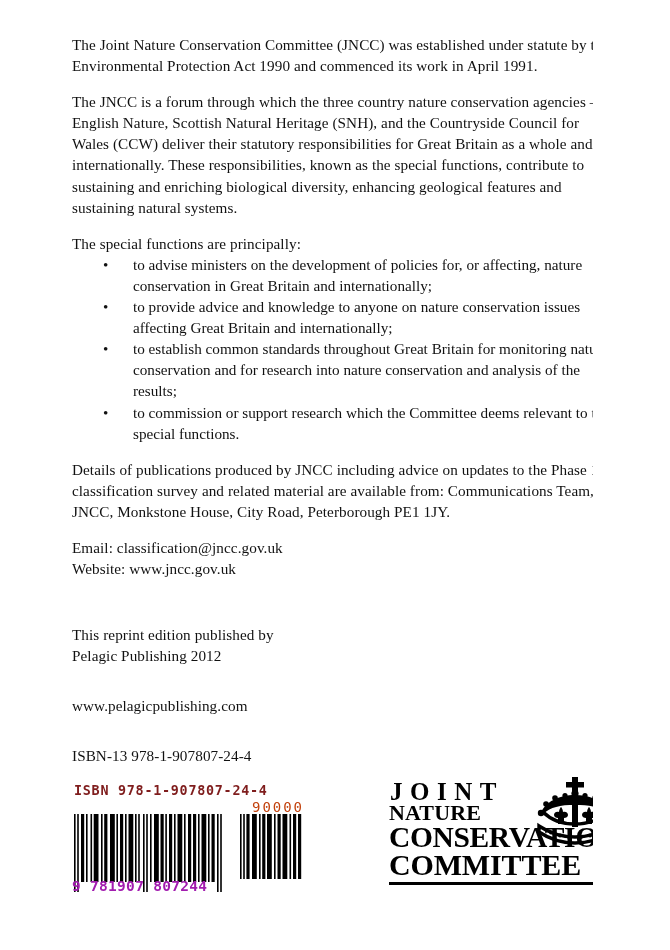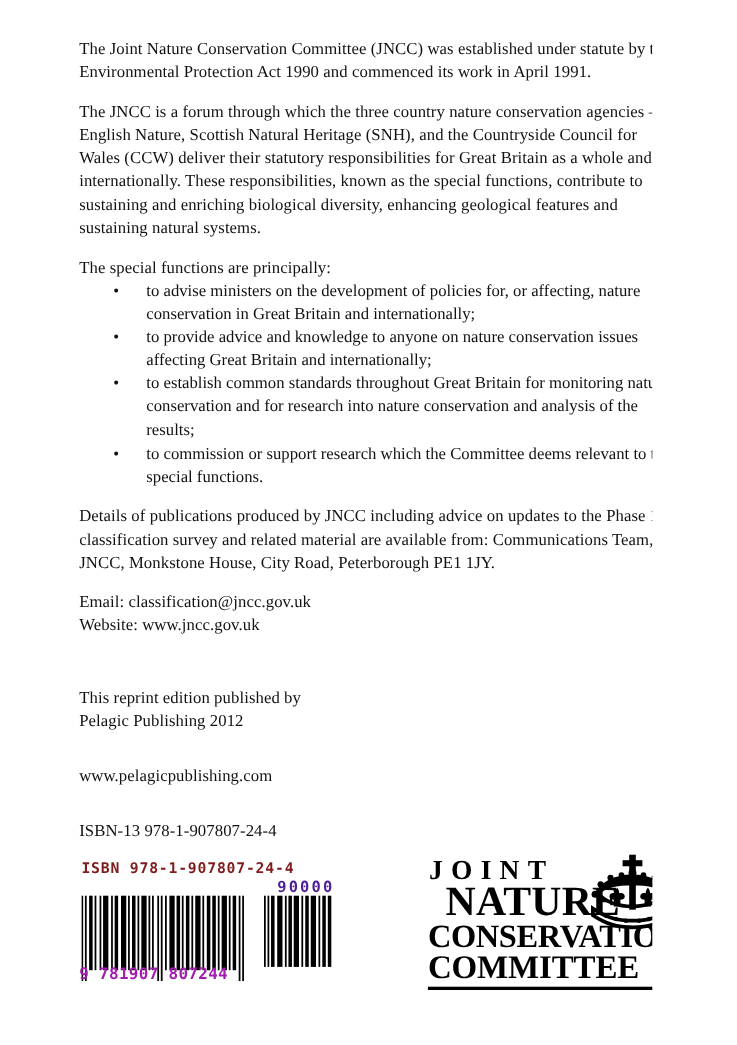--- a/index.html
+++ b/index.html
@@ -73,22 +73,22 @@
     margin: 0 0 1px 2px;
     font-weight: 700;
   }
   .bc-addon-text {
     position: absolute;
     right: 0px;
     top: 16px;
     font-family: "DejaVu Sans Mono", "Liberation Mono", monospace;
     font-size: 14px;
     letter-spacing: 0.14em;
-    font-weight: 700;
-    color: #4c1d95;
+    font-weight: 400;
+    color: #c2410c;
   }
   .bc-rows {
     position: relative;
     height: 78px;
   }
   .bc-main {
     position: absolute;
     left: 2px;
     top: 15px;
     width: 153px;
@@ -128,23 +128,22 @@
     line-height: 0.93;
     white-space: nowrap;
     margin: 0;
   }
   .logo-joint {
     font-size: 25px;
     letter-spacing: 0.30em;
     margin-left: 1px;
   }
   .logo-nature {
-    font-size: 38px;
+    font-size: 22px;
     letter-spacing: 0.005em;
-    margin-left: 16px;
   }
   .logo-conservation {
     font-size: 29.5px;
     letter-spacing: -0.012em;
   }
   .logo-committee {
     font-size: 30px;
     letter-spacing: -0.005em;
   }
   .logo-rule {

